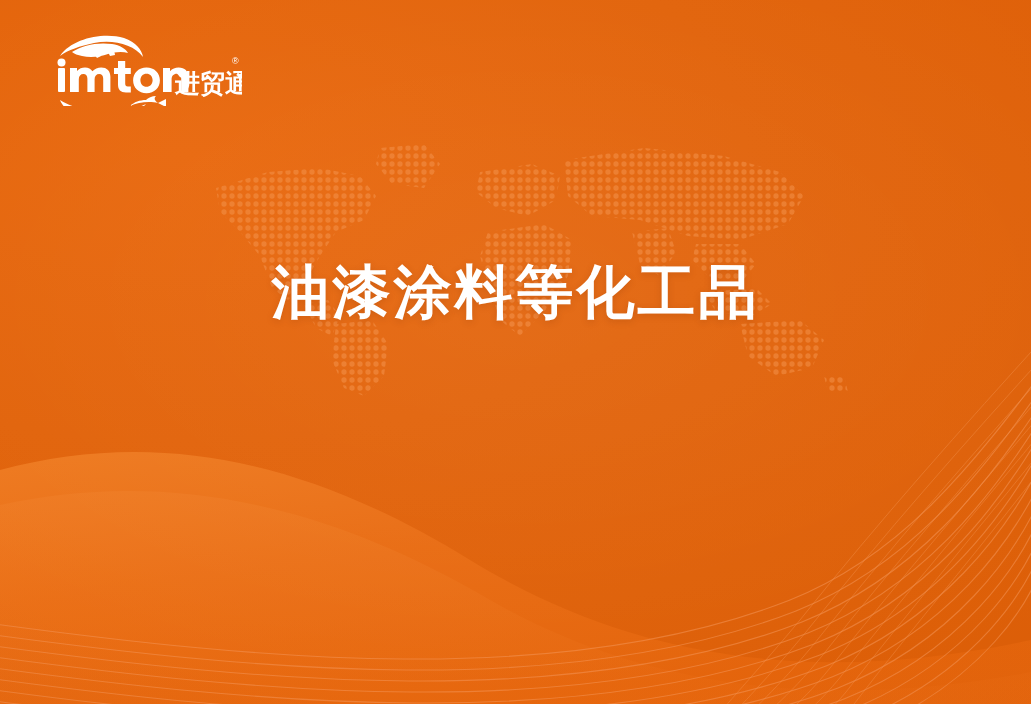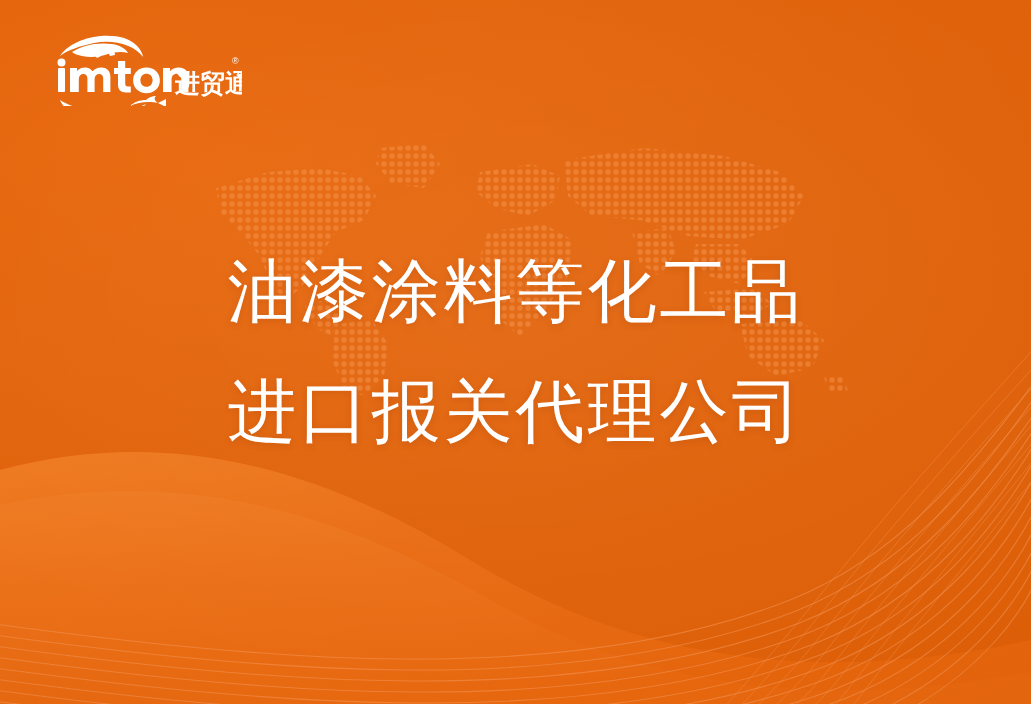--- a/index.html
+++ b/index.html
@@ -58,24 +58,24 @@
   #headline {
     position: absolute;
     left: 0;
     top: 232px;
     width: 1031px;
     z-index: 8;
     text-align: center;
     color: #ffffff;
   }
   .headline-line {
-    font-size: 69px;
+    font-size: 58px;
     line-height: 120px;
     letter-spacing: 3px;
-    font-weight: 400;
+    font-weight: 700;
     white-space: nowrap;
     text-shadow: 0 2px 7px rgba(130,50,0,0.22);
   }
 </style>
 </head>
 <body>
 
 <div id="banner">
 
   <div class="layer" id="base-gradient"></div>
@@ -190,16 +190,15 @@
       <path d="M88 76 C 96 72 108 71 116 73 C 112 70 112 68 114 66 C 110 66 106 68 104 70 C 98 70 92 72 88 76 Z"></path>
       <path d="M116 73 L124 69 L124 77 Z"></path>
     </g>
 
     <text x="133" y="62" font-family="'DejaVu Sans','Liberation Sans',sans-serif" font-size="25" font-weight="bold" fill="#ffffff">进贸通</text>
     <text x="190" y="34" font-family="'Liberation Sans',sans-serif" font-size="9" fill="#ffffff">®</text>
   </svg>
 
   <div id="headline">
     <div class="headline-line">油漆涂料等化工品</div>
-    <div class="headline-line">进口报关代理公司</div>
   </div>
 
 </div>
 
 </body></html>

